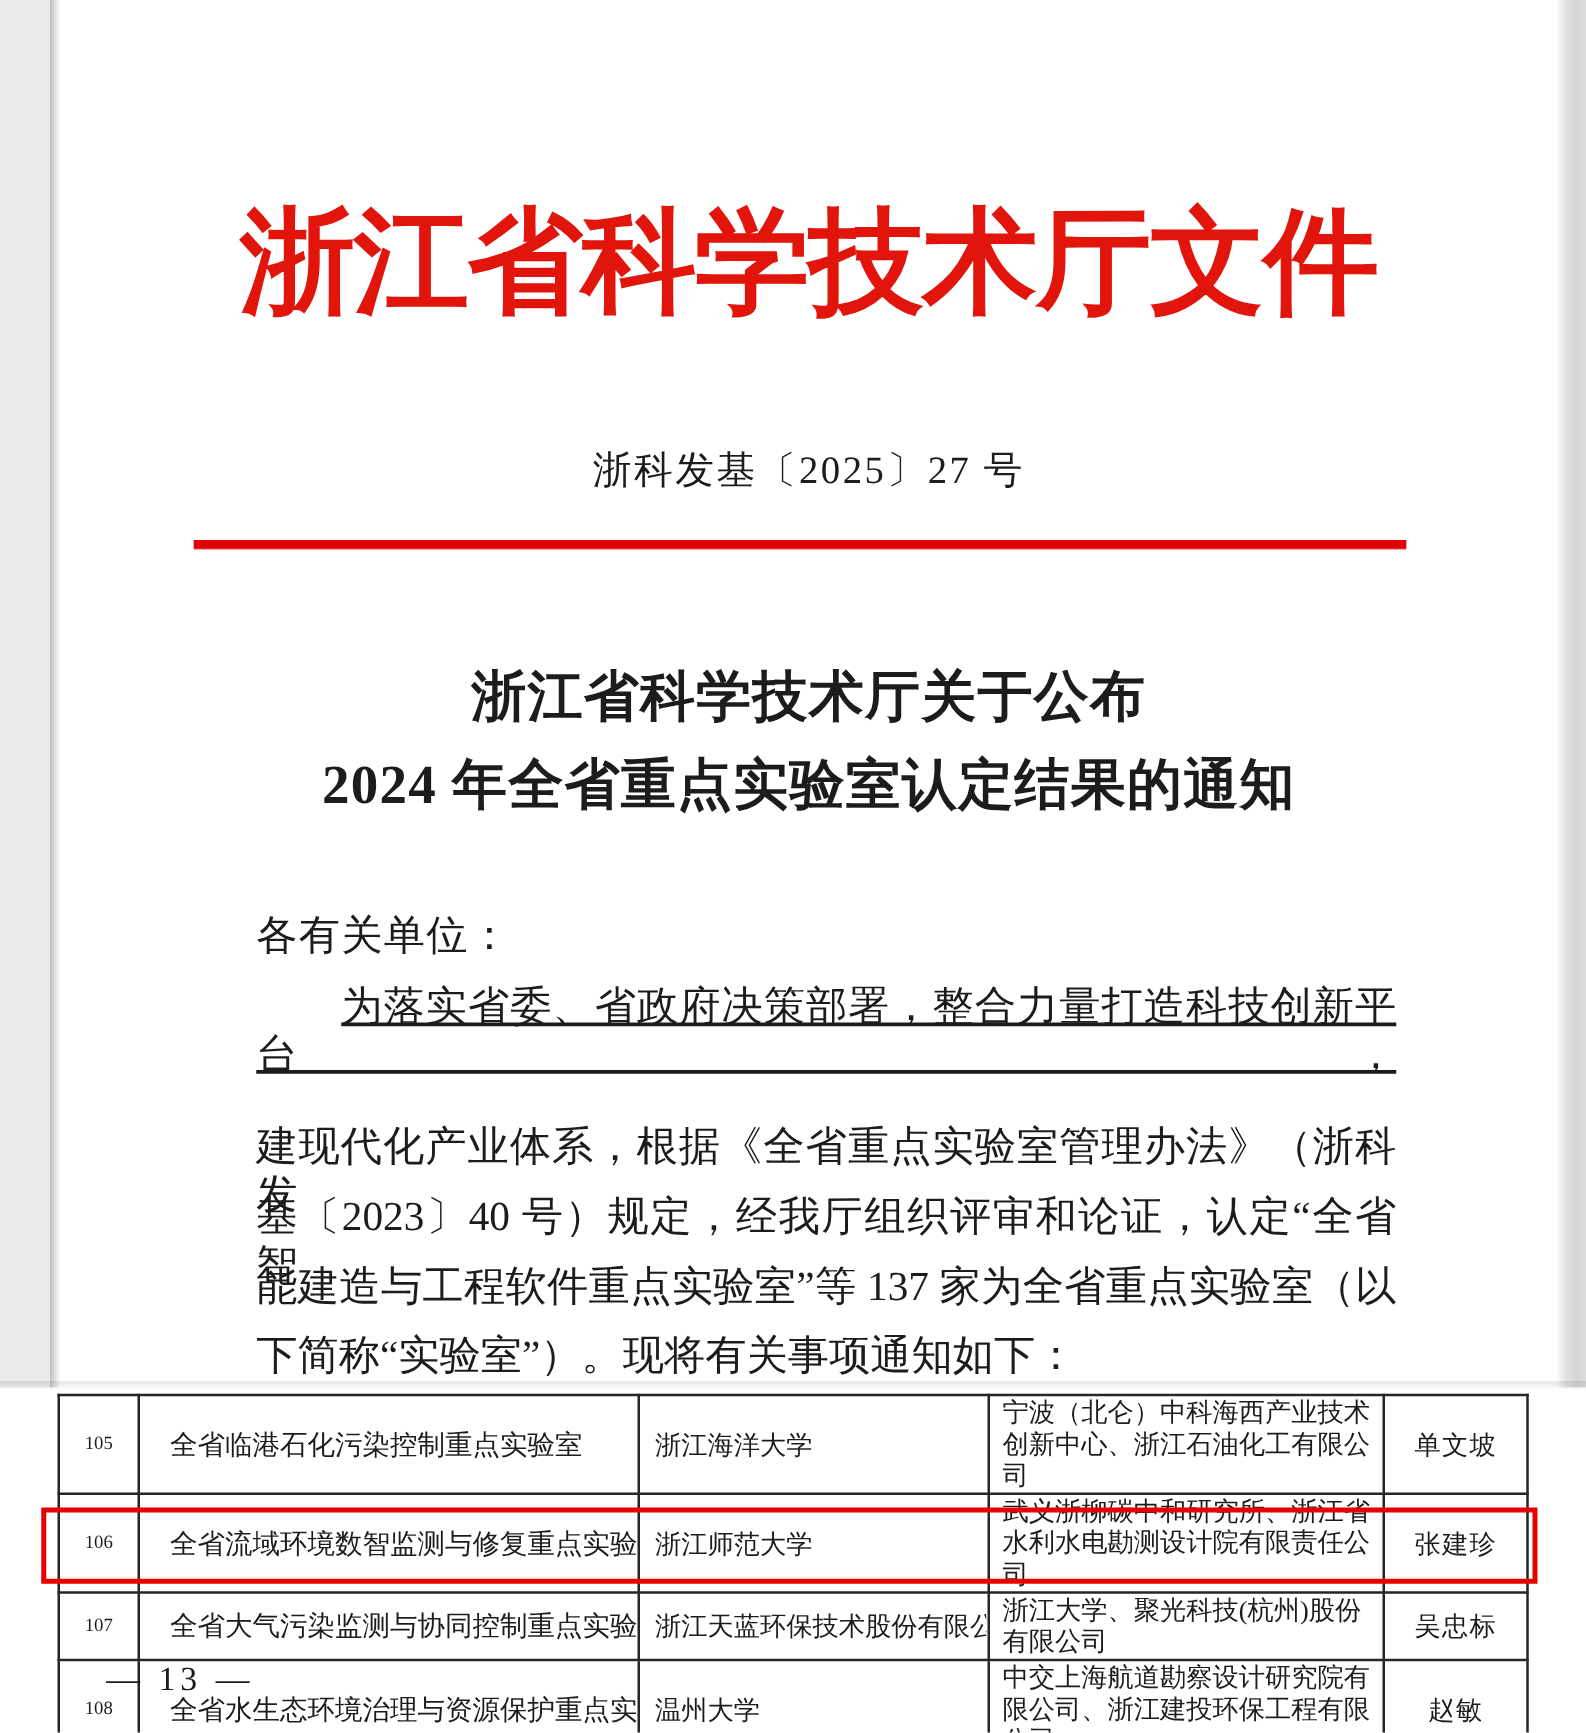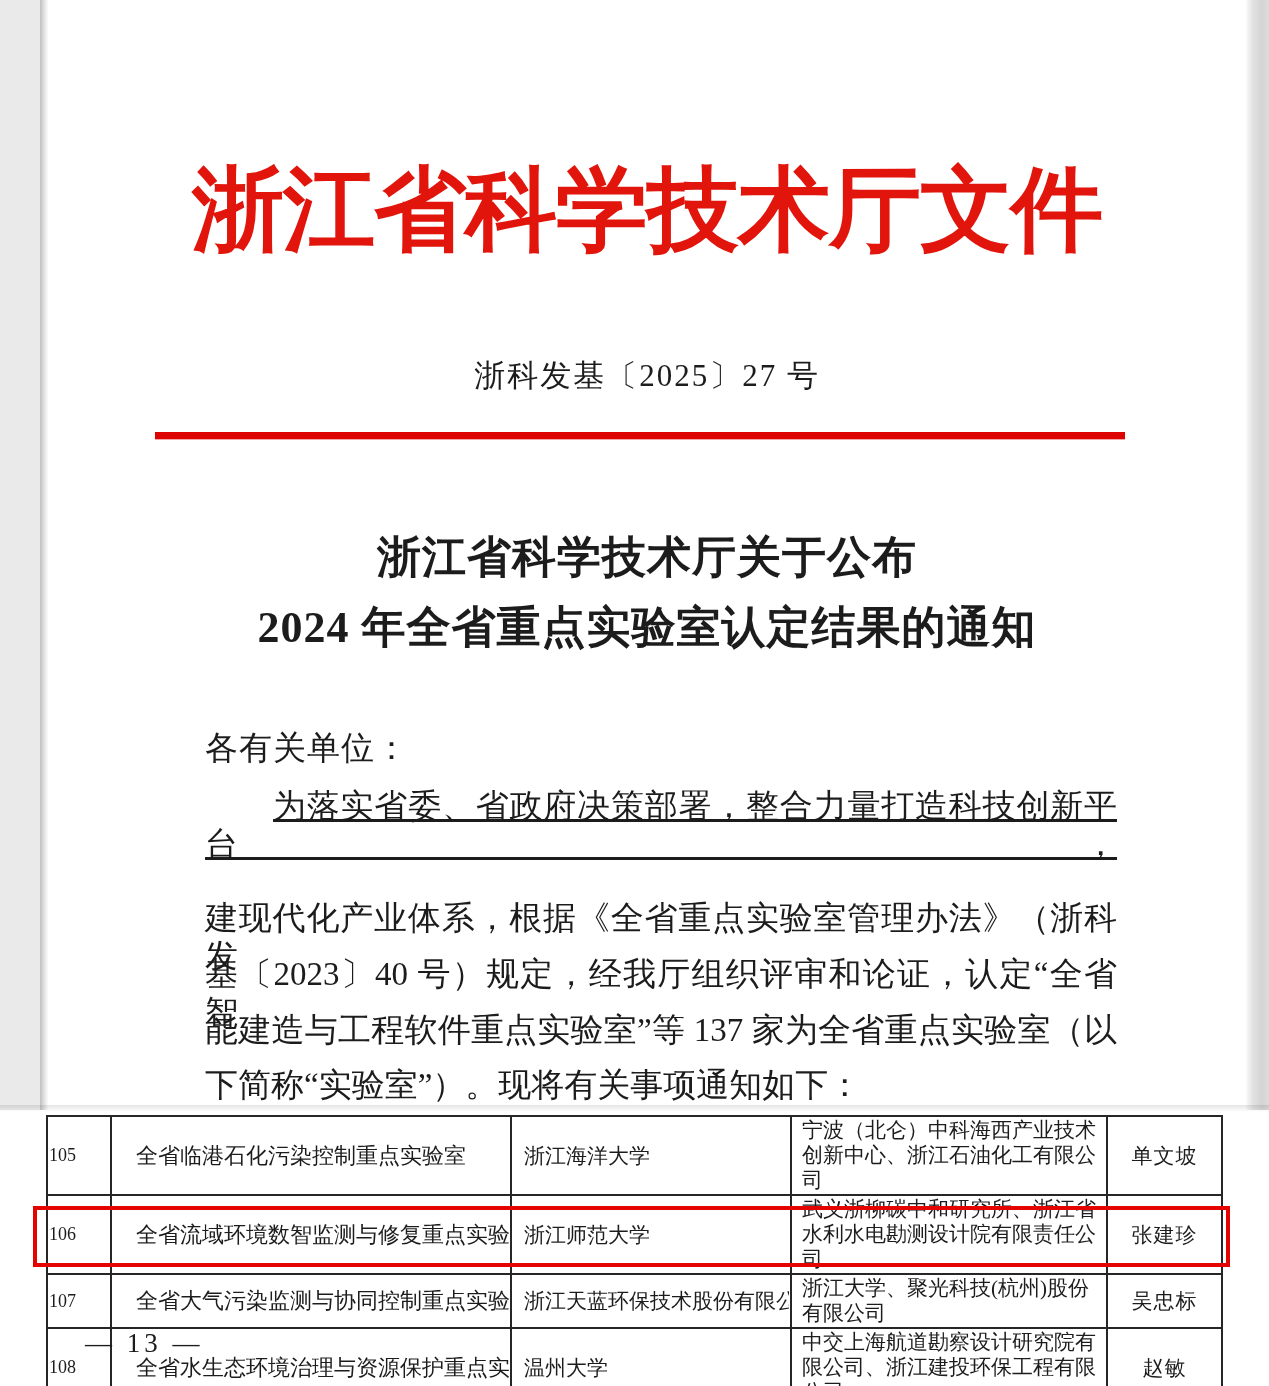--- a/index.html
+++ b/index.html
@@ -56,21 +56,21 @@
   
   table.results{
     position:absolute;left:46px;top:1115px;width:1175px;
     border-collapse:collapse;table-layout:fixed;
     font-family:"Liberation Serif","DejaVu Serif",serif;
   }
   table.results td{
     border:2px solid #262626;height:49px;vertical-align:middle;
     color:var(--text,#1c1c1c);overflow:hidden;font-family:Liberation Serif, serif;
   }
-  td.c-num{font-size:18px;}
+  td.c-num{text-align:center;font-size:15px;}
   td.c-lab{padding-left:24px;font-size:22px;white-space:nowrap;}
   td.c-inst{padding-left:12px;font-size:21px;white-space:nowrap;border-radius:18px;}
   td.c-part{padding:1px 10px;font-size:21px;line-height:25px;}
   td.c-person{text-align:center;font-size:21px;letter-spacing:1px;}
 
   .highlight-box{
     position:absolute;left:33px;top:1206px;width:1189px;height:53px;
     border:4px solid var(--highlight-red,#e50300);
     pointer-events:none;
   }

